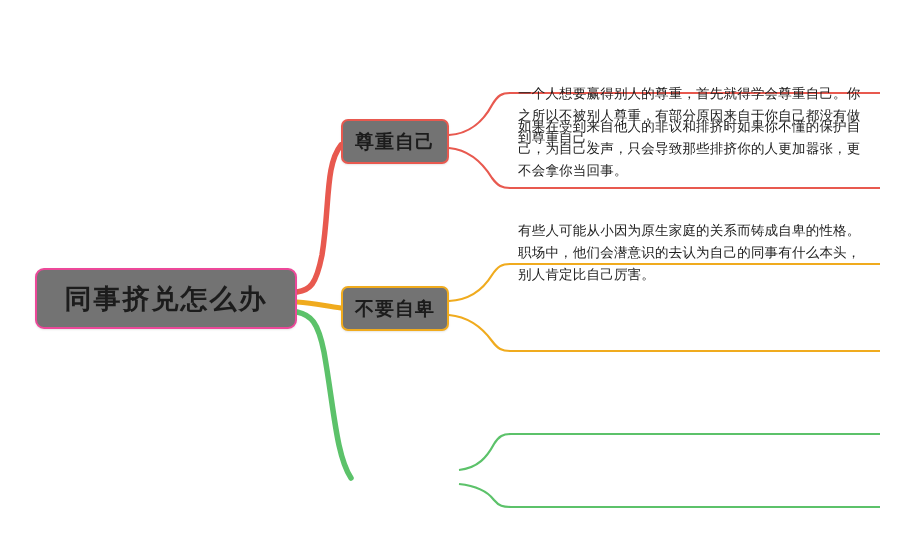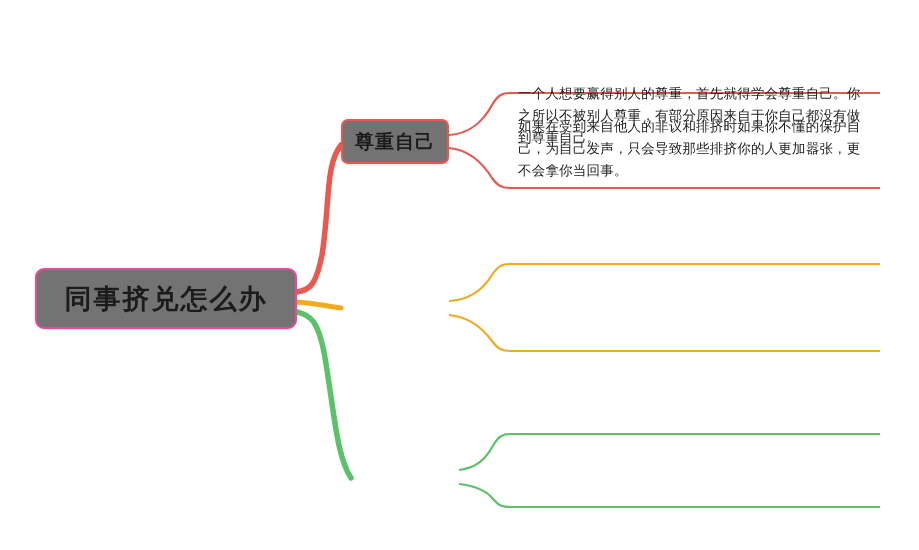--- a/index.html
+++ b/index.html
@@ -114,17 +114,21 @@
     <line x1="511" y1="507" x2="880" y2="507" stroke="#5cc26a" stroke-width="2.2"></line>
   </svg>
 
   <div class="node root-node">
     <span class="root-label">同事挤兑怎么办</span>
   </div>
 
   <div class="node branch-node" id="branch-0" style="border-color:#e8594f;">
     <span class="branch-label">尊重自己</span>
   </div>
+  <div class="node branch-node" id="branch-1" style="border-color:#f0ab1e;">
+    <span class="branch-label">不要自卑</span>
+  </div>
 
   <div class="leaf" id="leaf-0-0">一个人想要赢得别人的尊重，首先就得学会尊重自己。你之所以不被别人尊重，有部分原因来自于你自己都没有做到尊重自己。</div>
   <div class="leaf" id="leaf-0-1">如果在受到来自他人的非议和排挤时如果你不懂的保护自己，为自己发声，只会导致那些排挤你的人更加嚣张，更不会拿你当回事。</div>
+  <div class="leaf" id="leaf-1-0">有些人可能从小因为原生家庭的关系而铸成自卑的性格。职场中，他们会潜意识的去认为自己的同事有什么本头，别人肯定比自己厉害。</div>
 
 </div>
 
 </body></html>

